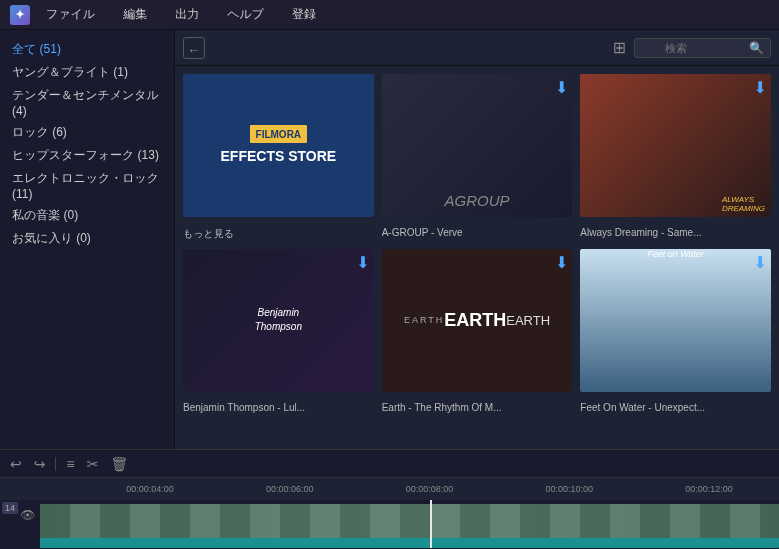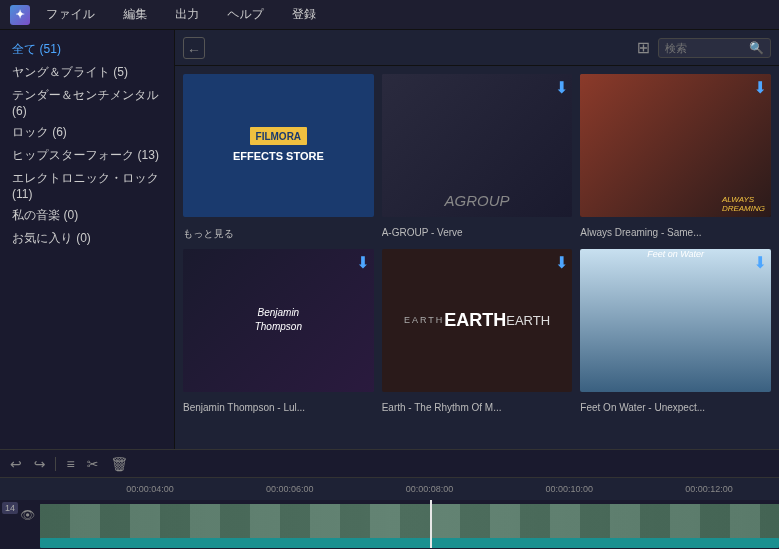--- a/index.html
+++ b/index.html
@@ -22,32 +22,32 @@
 
     
     .content-area { flex: 1; display: flex; flex-direction: column; background: #1e2235; }
 
     
     .content-topbar { display: flex; align-items: center; justify-content: space-between; padding: 6px 8px; background: #1e2235; border-bottom: 1px solid #111; height: 36px; }
     .back-btn { width: 22px; height: 22px; border: 1px solid #555; border-radius: 3px; display: flex; align-items: center; justify-content: center; cursor: pointer; color: #888; font-size: 14px; }
     .topbar-right { display: flex; align-items: center; gap: 8px; }
     .grid-btn { color: #888; font-size: 16px; cursor: pointer; }
     .search-box { display: flex; align-items: center; background: #2a2d40; border: 1px solid #444; border-radius: 3px; padding: 2px 6px; gap: 4px; }
-    .search-box input { background: none; border: none; outline: none; color: #ccc; font-size: 11px; width: 80px; }
+    .search-box input { background: none; border: none; outline: none; color: #ccc; font-size: 11px; width: 80px; margin-left: 24px; }
     .search-box span { color: #888; font-size: 12px; }
 
     
     .music-grid { flex: 1; padding: 8px; overflow-y: auto; display: grid; grid-template-columns: repeat(3, 1fr); gap: 8px; align-content: start; }
     .music-item { position: relative; cursor: pointer; }
     .download-badge { position: absolute; top: 4px; right: 4px; color: #4da6ff; font-size: 16px; }
     .music-label { font-size: 10px; color: #bbb; margin-top: 10px; text-overflow: ellipsis; overflow: hidden; white-space: nowrap; }
 
     
     .thumb-filmora { background: #1a3a6e; width: 100%; aspect-ratio: 4/3; display: flex; flex-direction: column; align-items: center; justify-content: center; border-radius: 2px; }
-    .thumb-filmora .store-title { color: #fff; font-weight: bold; font-size: 11px; line-height: 1.3; text-align: center; }
+    .thumb-filmora .store-title { color: #fff; font-weight: bold; font-size: 14px; line-height: 1.3; text-align: center; }
     .thumb-filmora .filmora-label { color: #f0c040; font-size: 10px; font-weight: bold; }
 
     
     .thumb-agroup { background: linear-gradient(135deg, #2a2a3e, #1a1a2e); width: 100%; aspect-ratio: 4/3; display: flex; flex-direction: column; align-items: center; justify-content: flex-end; border-radius: 2px; padding-bottom: 6px; position: relative; }
 
     
     .thumb-always { background: linear-gradient(135deg, #8b3a2a, #2a1a1a); width: 100%; aspect-ratio: 4/3; border-radius: 2px; position: relative; overflow: hidden; }
     .thumb-always-overlay { position: absolute; inset: 0; background: linear-gradient(to bottom, transparent 50%, rgba(0,0,0,0.5)); }
 
     
@@ -88,22 +88,22 @@
     <span class="menu-item">出力</span>
     <span class="menu-item">ヘルプ</span>
     <span class="menu-item">登録</span>
   </div>
 </div>
 
 <div class="main">
 
   <div class="sidebar">
     <div class="sidebar-item active">全て (51)</div>
-    <div class="sidebar-item">ヤング＆ブライト (5)</div>
-    <div class="sidebar-item">テンダー＆センチメンタル (6)</div>
+    <div class="sidebar-item">ヤング＆ブライト (1)</div>
+    <div class="sidebar-item">テンダー＆センチメンタル (4)</div>
     <div class="sidebar-item">ロック (6)</div>
     <div class="sidebar-item">ヒップスターフォーク (13)</div>
     <div class="sidebar-item">エレクトロニック・ロック (11)</div>
     <div class="sidebar-item">私の音楽 (0)</div>
     <div class="sidebar-item">お気に入り (0)</div>
   </div>
 
   <div class="content-area">
 
     <div class="content-topbar">

